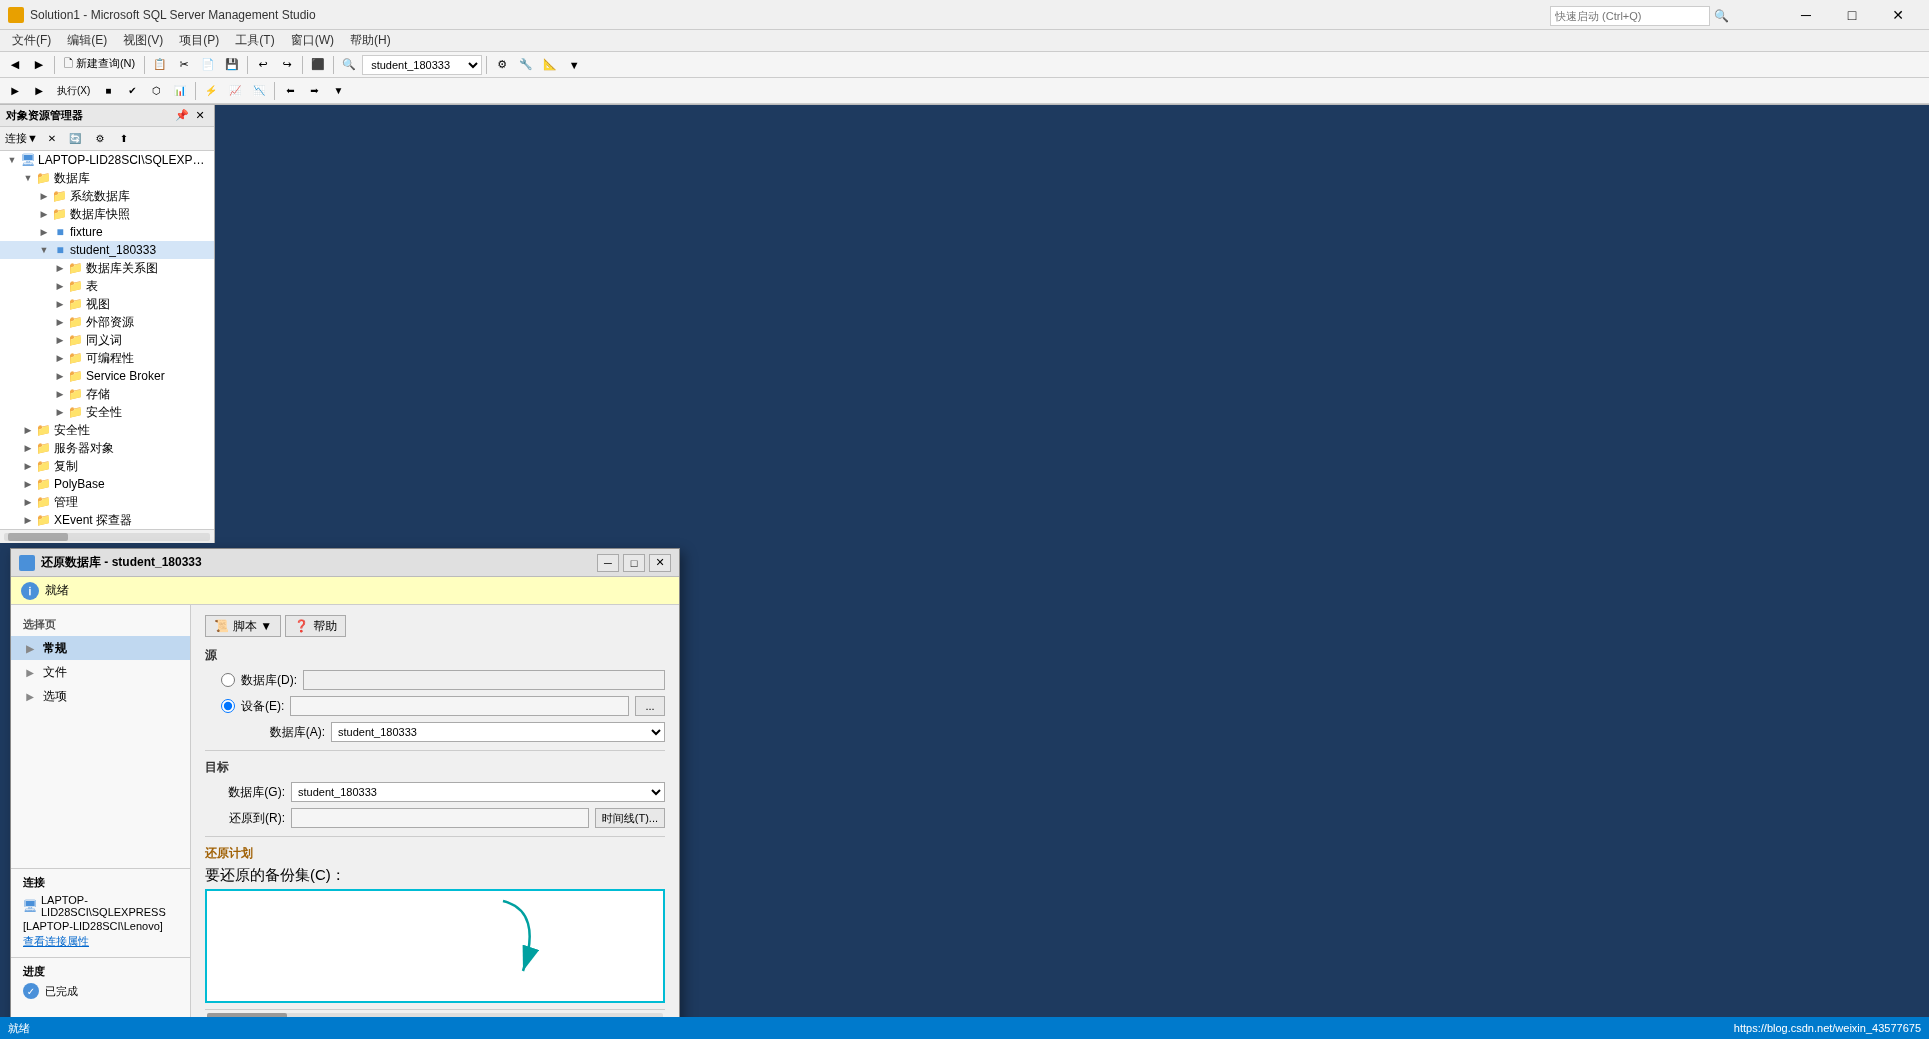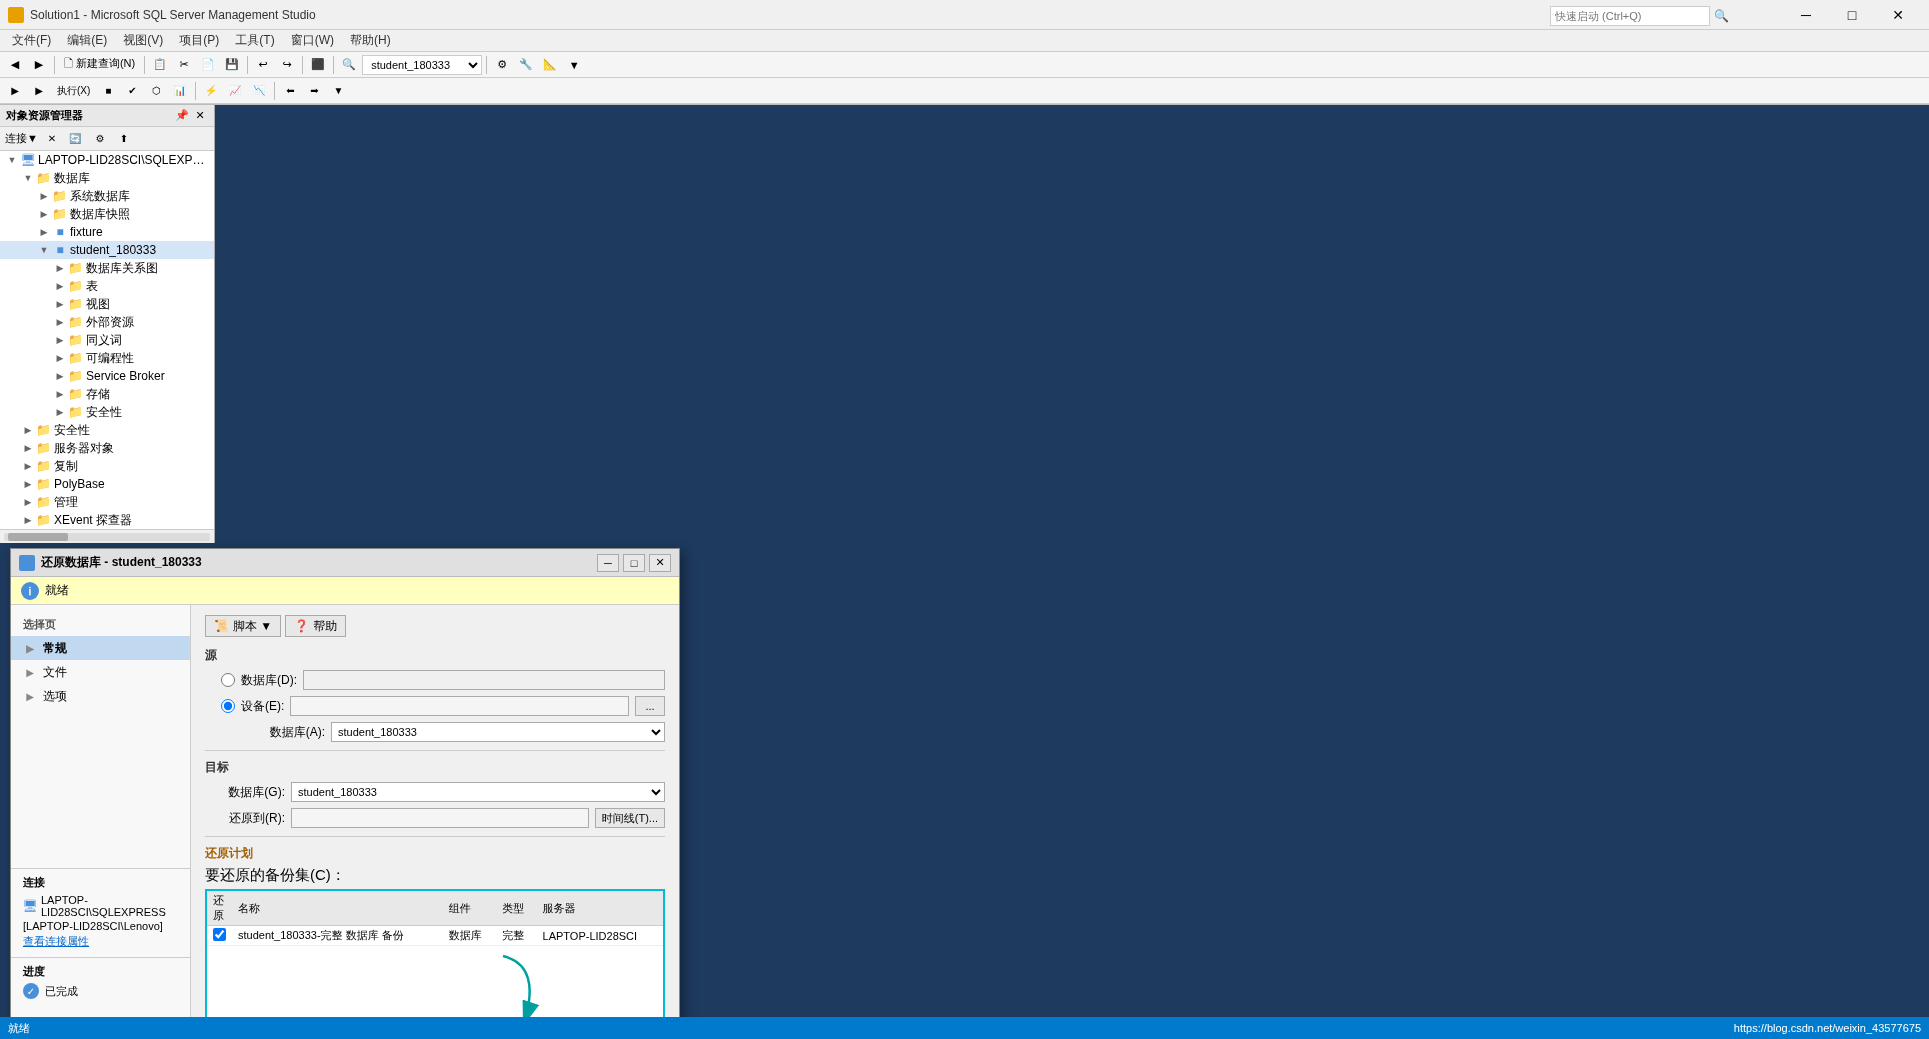--- a/index.html
+++ b/index.html
@@ -993,42 +993,20 @@
             <input class="form-input" style="flex: 1 1 0%;" type="text">
             <button class="dialog-tb-btn" style="height:20px;font-size:11px;padding:0 6px;">时间线(T)...</button>
           </div>
 
           <div class="section-divider"></div>
 
           <div class="restore-plan-title">还原计划</div>
           <div style="font-size:15px;margin-bottom:4px;">要还原的备份集(C)：</div>
 
           <div class="restore-table-container">
-            <table class="restore-table">
-              <thead>
-                <tr>
-                  <th class="checkbox-cell">还原</th>
-                  <th>名称</th>
-                  <th>组件</th>
-                  <th>类型</th>
-                  <th>服务器</th>
-                </tr>
-              </thead>
-              <tbody>
-                <tr>
-                  <td class="checkbox-cell">
-                    <input type="checkbox" checked="" style="">
-                  </td>
-                  <td>student_180333-完整 数据库 备份</td>
-                  <td>数据库</td>
-                  <td>完整</td>
-                  <td>LAPTOP-LID28SCI</td>
-                </tr>
-              </tbody>
-            </table>
 
             <div style="height:110px;position:relative;">
               <svg width="120" height="100" style="position:absolute;bottom:10px;right:100px;">
                 <defs>
                   <marker id="arrowhead" markerWidth="10" markerHeight="7" refX="10" refY="3.5" orient="auto">
                     <polygon points="0 0, 10 3.5, 0 7" fill="#00a0a0"></polygon>
                   </marker>
                 </defs>
                 <path d="M 60 10 Q 100 20 80 80" stroke="#00a0a0" stroke-width="2.5" fill="none" marker-end="url(#arrowhead)"></path>
               </svg>

